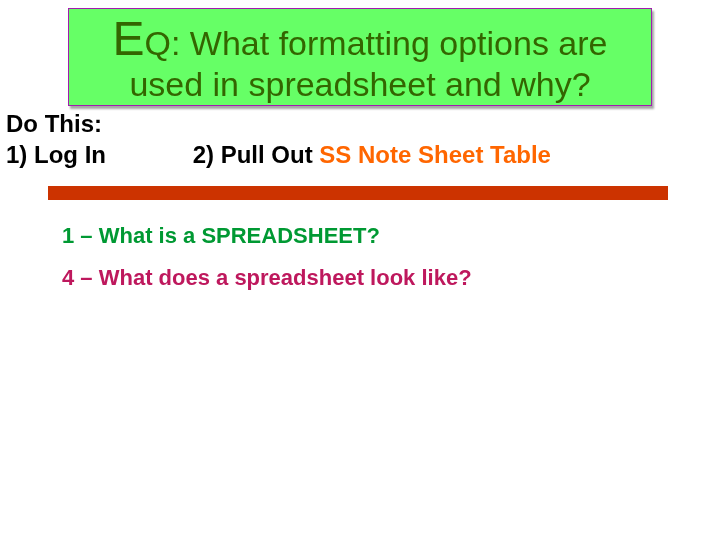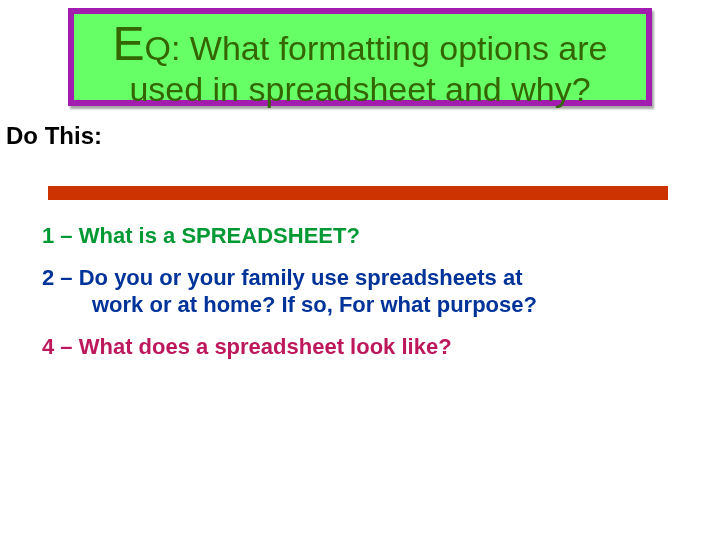--- a/index.html
+++ b/index.html
@@ -11,35 +11,35 @@
     position: relative;
     overflow: hidden;
   }
   .eq-box {
     position: absolute;
     left: 68px;
     top: 8px;
     width: 584px;
     height: 98px;
     background: #66ff66;
-    border: 6px solid #a21caf;
+    border: 1px solid #a21caf;
     box-shadow: 2px 3px 2px rgba(0,0,0,0.35);
     text-align: center;
     padding: 4px 10px 0 10px;
     color: #336600;
     font-family: "Comic Sans MS", "Comic Sans", cursive, sans-serif;
     line-height: 1.1;
   }
   .eq-e { font-size: 48px; }
   .eq-q { font-size: 34px; }
   .eq-rest { font-size: 34px; }
   .dothis {
     position: absolute;
     left: 6px;
-    top: 120px;
+    top: 108px;
     font-family: Verdana, Geneva, sans-serif;
     font-weight: bold;
     color: #000;
     font-size: 24px;
     line-height: 1.3;
   }
   .dothis .login { display:inline-block; min-width: 180px;}
   .highlight { color: #ff6600; }
   .orange-bar {
     position: absolute;
@@ -52,44 +52,44 @@
   .questions {
     position: absolute;
     left: 42px;
     top: 222px;
     width: 640px;
     font-family: Verdana, Geneva, sans-serif;
     font-weight: bold;
     font-size: 22px;
     line-height: 1.25;
   }
-  .questions .q { margin-bottom: 14px; }
+  .questions .q { margin-bottom: 14px; margin-left: 20px; }
   .q1 { color: #009933; }
   .q2 { color: #003399; }
   .q2 .indent { padding-left: 50px; display:block; }
   .q3 { color: #cc3300; }
   .q4 { color: #be185d; }
   .q5 { color: #ff9900; }
 </style>
 </head>
 <body>
 
 <div class="eq-box">
   <div>
     <span class="eq-e">E</span><span class="eq-q">Q:</span><span class="eq-rest">  What formatting options are</span>
   </div>
   <div class="eq-rest">used in spreadsheet and why?</div>
 </div>
 
 <div class="dothis">
   <div>Do This:</div>
+  <div>
+    <span class="login">1) Log In</span>
+    <span>2) Pull Out </span><span class="highlight">SS Note Sheet Table</span>
+  </div>
 </div>
 
 <div class="orange-bar"></div>
 
 <div class="questions">
   <div class="q q1">1 – What is a SPREADSHEET?</div>
-  <div class="q q2">
-    <span>2 – Do you or your family use spreadsheets at</span>
-    <span class="indent">work or at home?   If so, For what purpose?</span>
-  </div>
   <div class="q q4">4 – What does a spreadsheet look like?</div>
 </div>
 
 </body></html>

